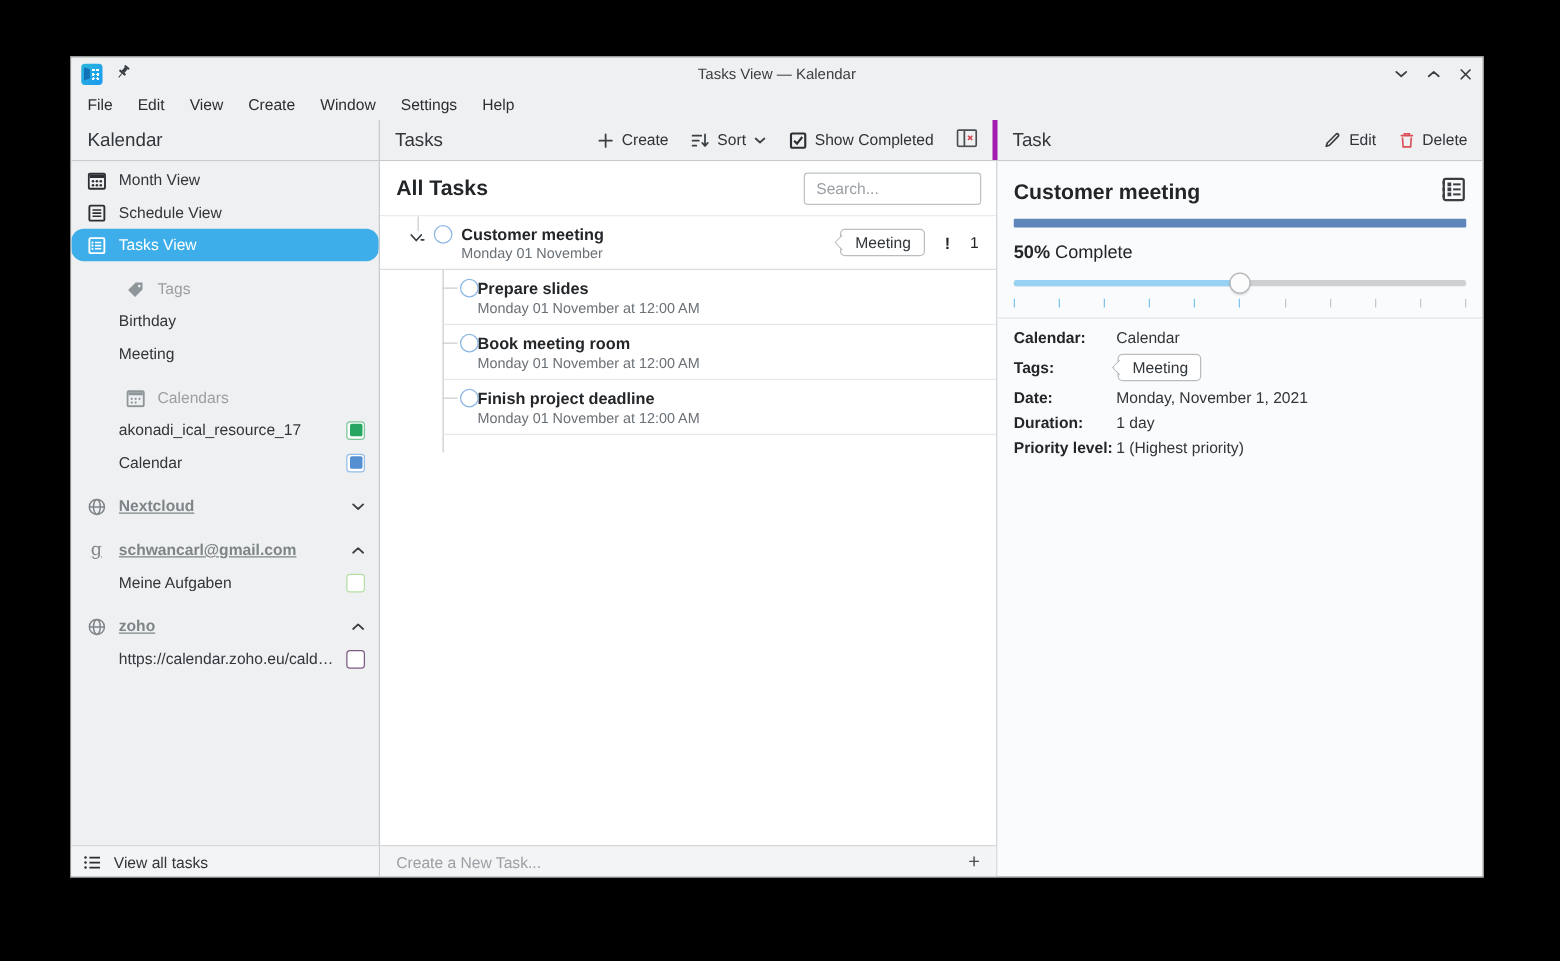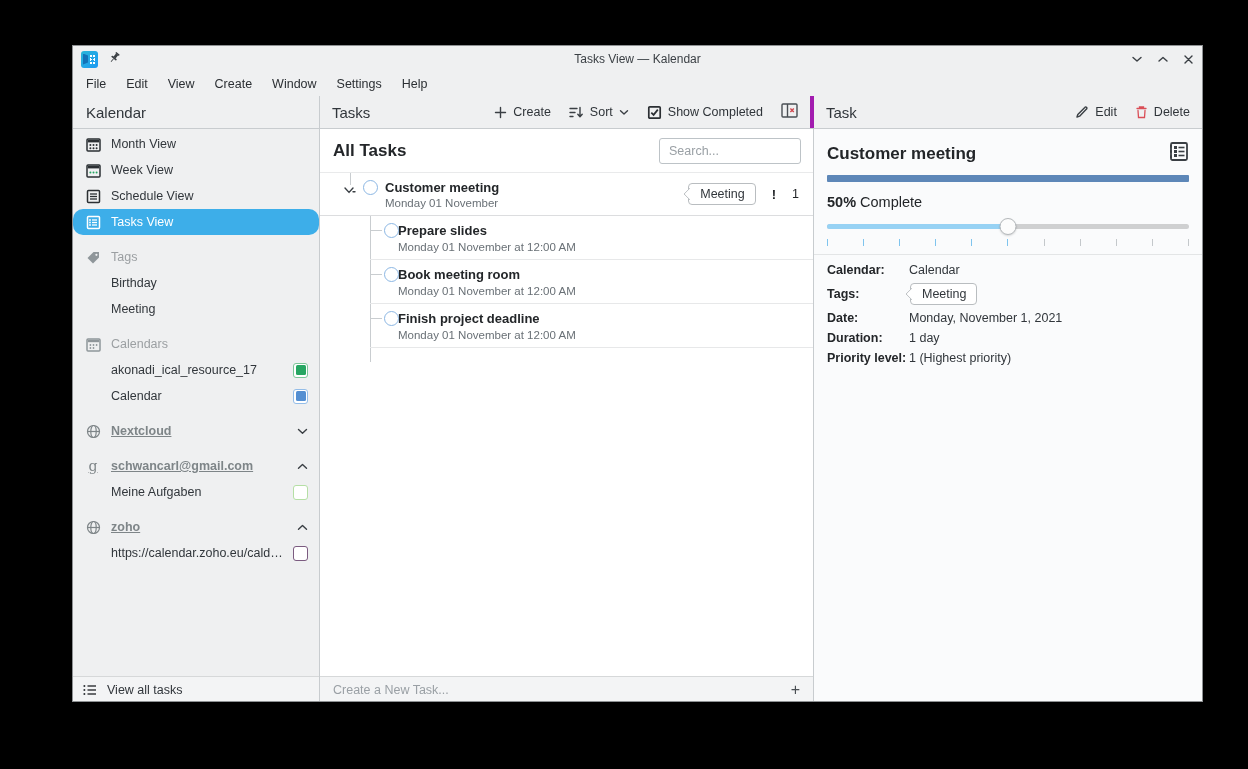--- a/index.html
+++ b/index.html
@@ -1,18 +1,18 @@
 <!DOCTYPE html>
 <html><head>
 <meta charset="utf-8">
 <style>
   * { margin:0; padding:0; box-sizing:border-box; }
   html,body { width:1248px; height:769px; background:#000; font-family:"Liberation Sans","DejaVu Sans",sans-serif; }
   #window {
-    position:absolute; left:72px; top:45px; width:1131px; height:657px;
+    position:absolute; left:56px; top:45px; width:1131px; height:657px;
     background:#eff0f1; border:1px solid #8e9193; overflow:hidden;
     color:#31363b; font-size:12.5px;
   }
   
   .titlebar { height:26px; display:flex; align-items:center; padding:0 8px; position:relative; background:#eff0f1; }
   .titlebar .app-ic { width:17px; height:17px; border-radius:3px;
     background:linear-gradient(135deg,#29b6d8 0%,#1d99f3 100%); position:relative; flex:0 0 auto; }
   .titlebar .app-ic:before { content:""; position:absolute; left:2px; top:3px; width:5px; height:11px;
     background:#1272b8; clip-path:polygon(0 0,100% 18%,100% 82%,0 100%); }
   .titlebar .app-ic:after { content:""; position:absolute; right:2px; top:3px; width:7px; height:11px;
@@ -41,21 +41,21 @@
   
   .main { display:flex; height:574px; }
   .sidebar { width:247px; background:#eff0f1; border-right:1px solid #c8cccf; display:flex; flex-direction:column; }
   .midpanel { width:494px; background:#fff; border-right:1px solid #c8cccf; display:flex; flex-direction:column; }
   .rtpanel { flex:1; background:#fafbfc; }
   
   .sb-scroll { flex:1; overflow:hidden; padding-top:2px; }
   .sb-row { height:26px; display:flex; align-items:center; padding:0 11px 0 12px; gap:10px; font-size:12.5px; color:#31363b; }
   .sb-row .lbl { flex:1; white-space:nowrap; overflow:hidden; text-overflow:ellipsis; }
   .sb-row.sel { background:#3daee9; color:#fff;border-radius:10px; }
-  .sb-row.sect { color:#9b9fa2; margin-top:9px; }
+  .sb-row.sect { color:#9b9fa2; margin-top:9px;margin-left:31px; }
   .sb-row.acct { color:#7e8588; font-weight:bold; margin-top:9px;text-decoration:underline; }
   .sb-row.child { padding-left:38px; }
   .sb-ic { width:16px; height:16px; flex:0 0 auto; display:flex; align-items:center; justify-content:center; }
   .cbox { width:15px; height:15px; border-radius:3px; border:1.5px solid; flex:0 0 auto; position:relative; background:#fff; }
   .cbox.fill:after { content:""; position:absolute; inset:1.5px; border-radius:1.5px; }
   .cbox.green { border-color:#7cc798; } .cbox.green:after { background:#27a662; }
   .cbox.blue  { border-color:#94bde8; } .cbox.blue:after  { background:#548fd2; }
   .cbox.lgreen{ border-color:#b5dfa5; }
   .cbox.purple{ border-color:#7b5b80; }
   .sb-footer { height:27px; border-top:1px solid #d6d8d9; display:flex; align-items:center; gap:9px; padding:0 9px; background:#f3f4f5; font-size:12.5px; }
@@ -234,34 +234,20 @@
                   <circle cx="7.5" cy="11.2" r="1"></circle>
                   <circle cx="10.6" cy="11.2" r="1"></circle>
                 </g>
               </svg>
             </span>
           <span class="lbl">Month View</span>
         </div>
         <div class="sb-row">
           <span class="sb-ic">
               <svg width="15" height="15" viewBox="0 0 15 15">
-                <rect x="1" y="2" width="13" height="12" rx="1" fill="none" stroke="#2b2f33" stroke-width="1.5"></rect>
-                <rect x="1.8" y="2.8" width="11.4" height="2.6" fill="#2b2f33"></rect>
-                <g fill="#27a662">
-                  <circle cx="4.4" cy="9.6" r="1"></circle>
-                  <circle cx="7.5" cy="9.6" r="1"></circle>
-                  <circle cx="10.6" cy="9.6" r="1"></circle>
-                </g>
-              </svg>
-            </span>
-          <span class="lbl">Week View</span>
-        </div>
-        <div class="sb-row">
-          <span class="sb-ic">
-              <svg width="15" height="15" viewBox="0 0 15 15">
                 <rect x="1.5" y="1.5" width="12" height="12" rx="1" fill="none" stroke="#2b2f33" stroke-width="1.5"></rect>
                 <g stroke="#2b2f33" stroke-width="1.3">
                   <line x1="4" y1="5" x2="11" y2="5"></line>
                   <line x1="4" y1="7.5" x2="11" y2="7.5"></line>
                   <line x1="4" y1="10" x2="11" y2="10"></line>
                 </g>
               </svg>
             </span>
           <span class="lbl">Schedule View</span>
         </div>

